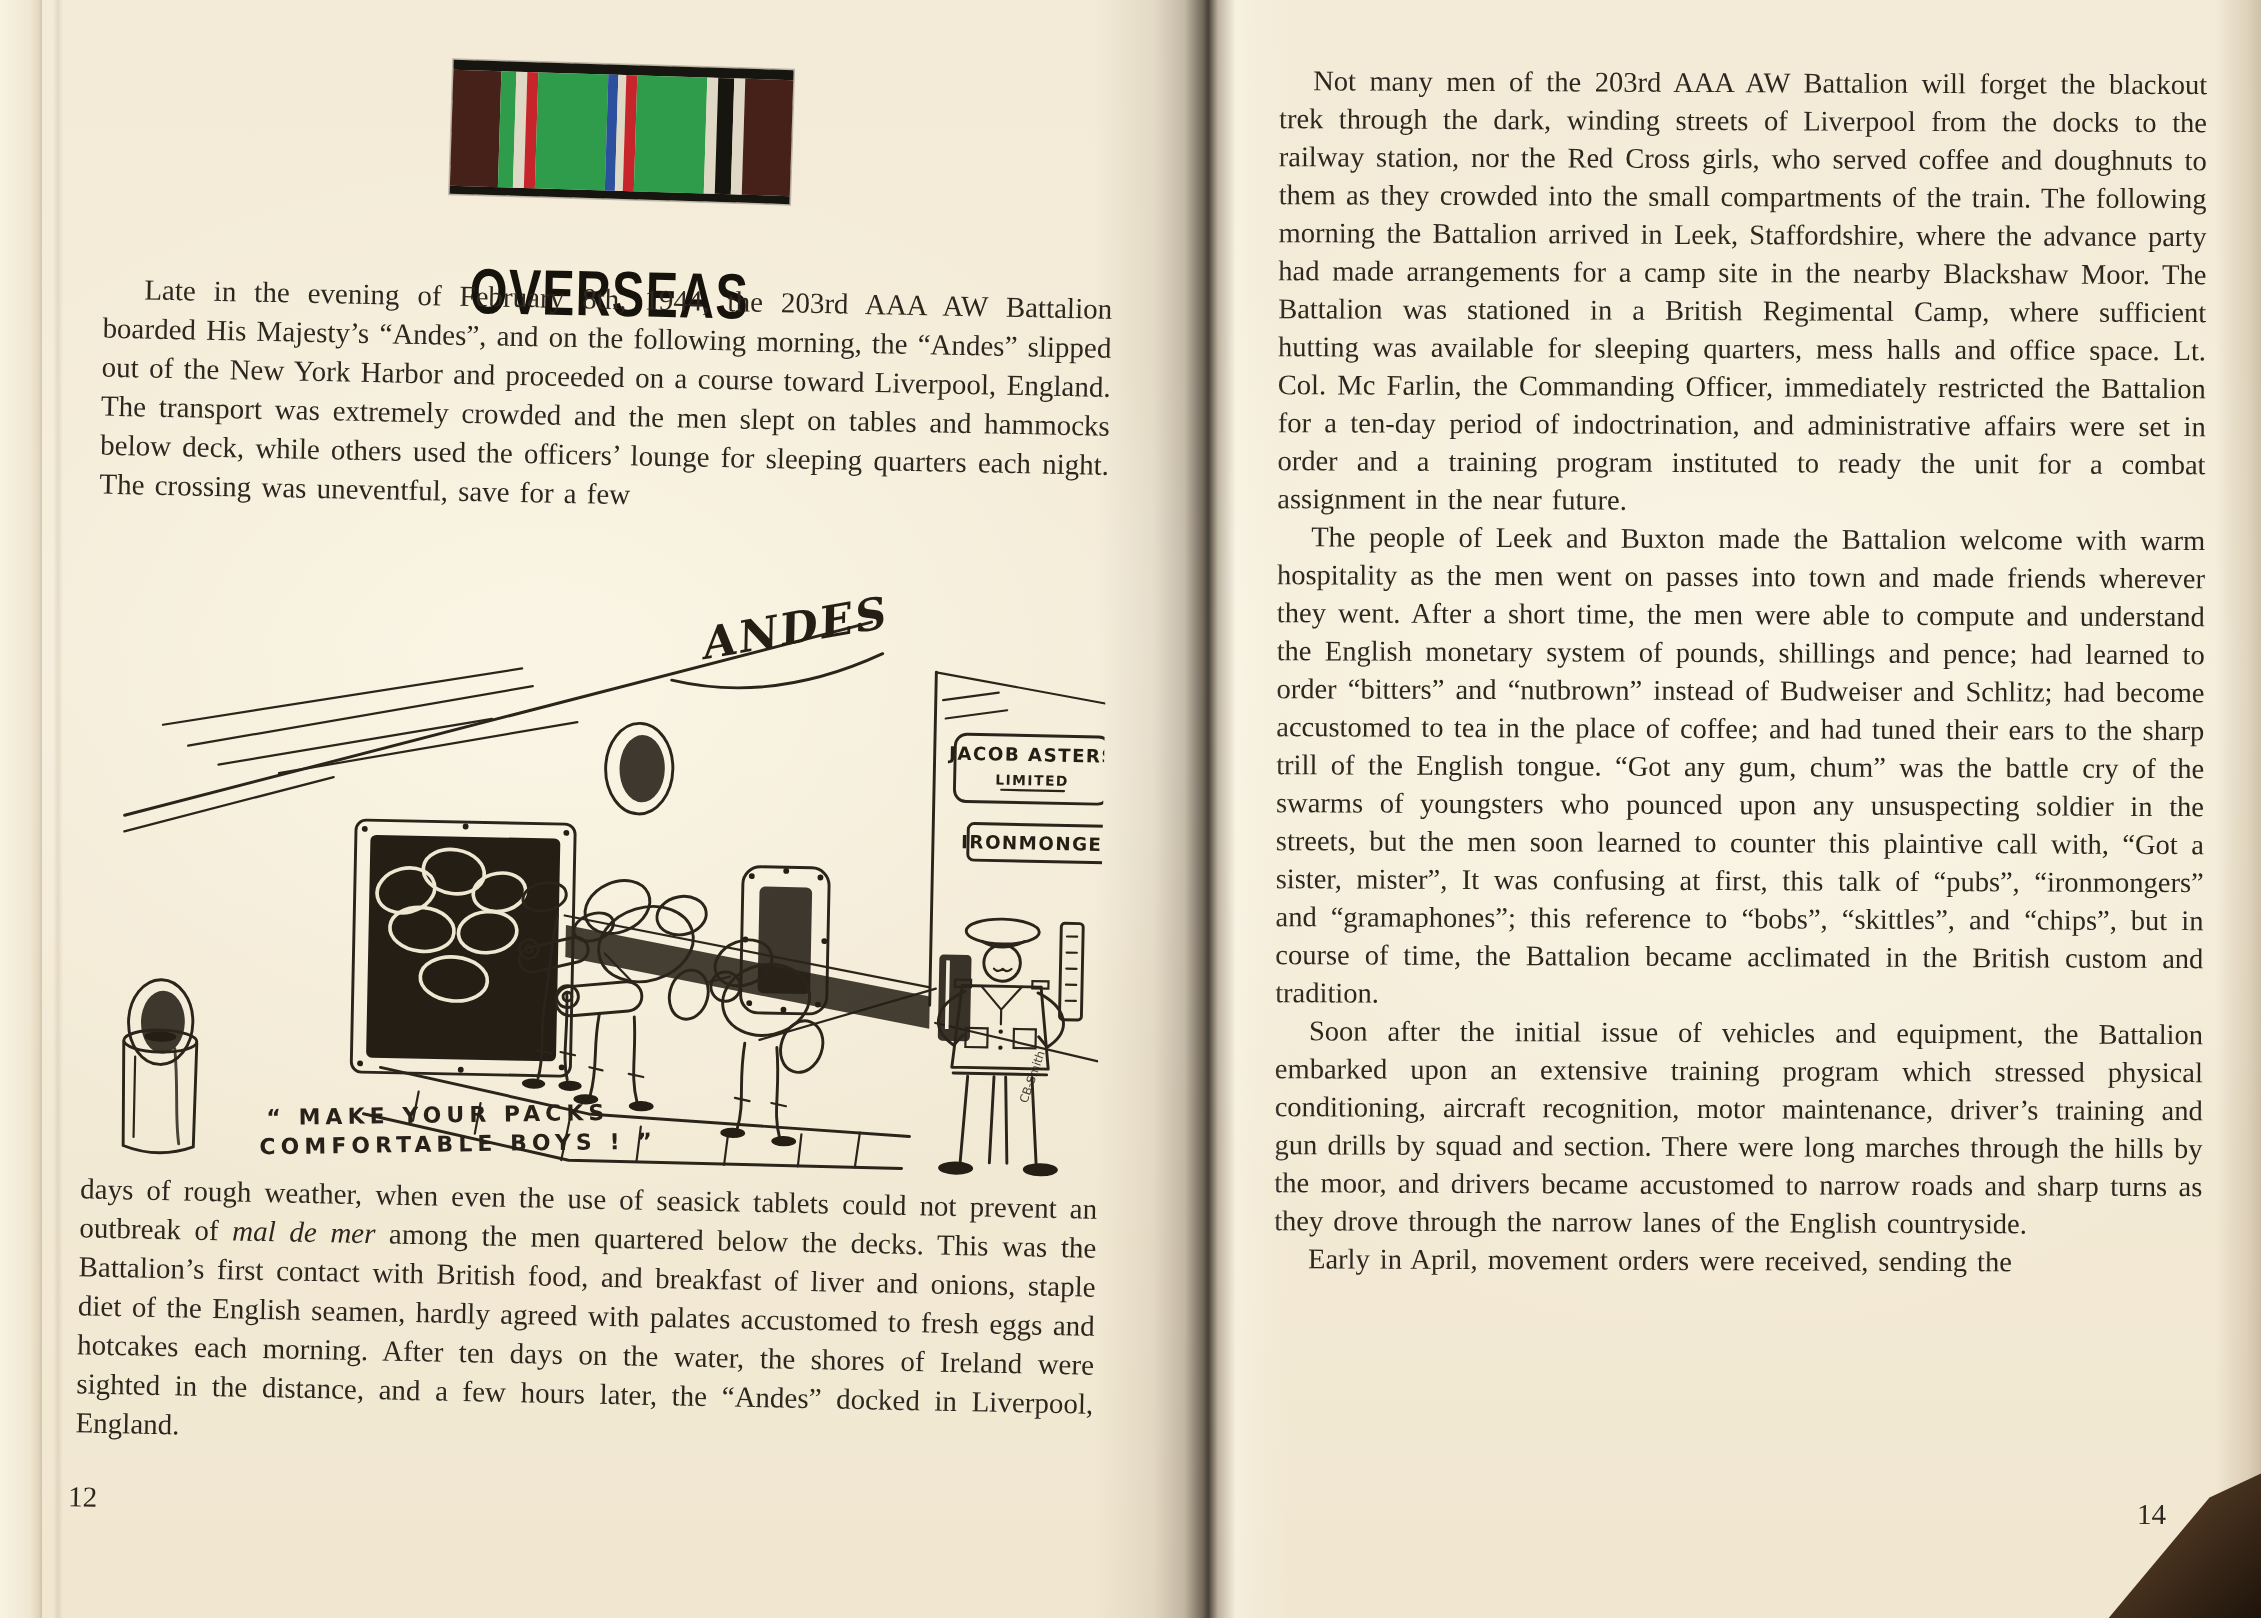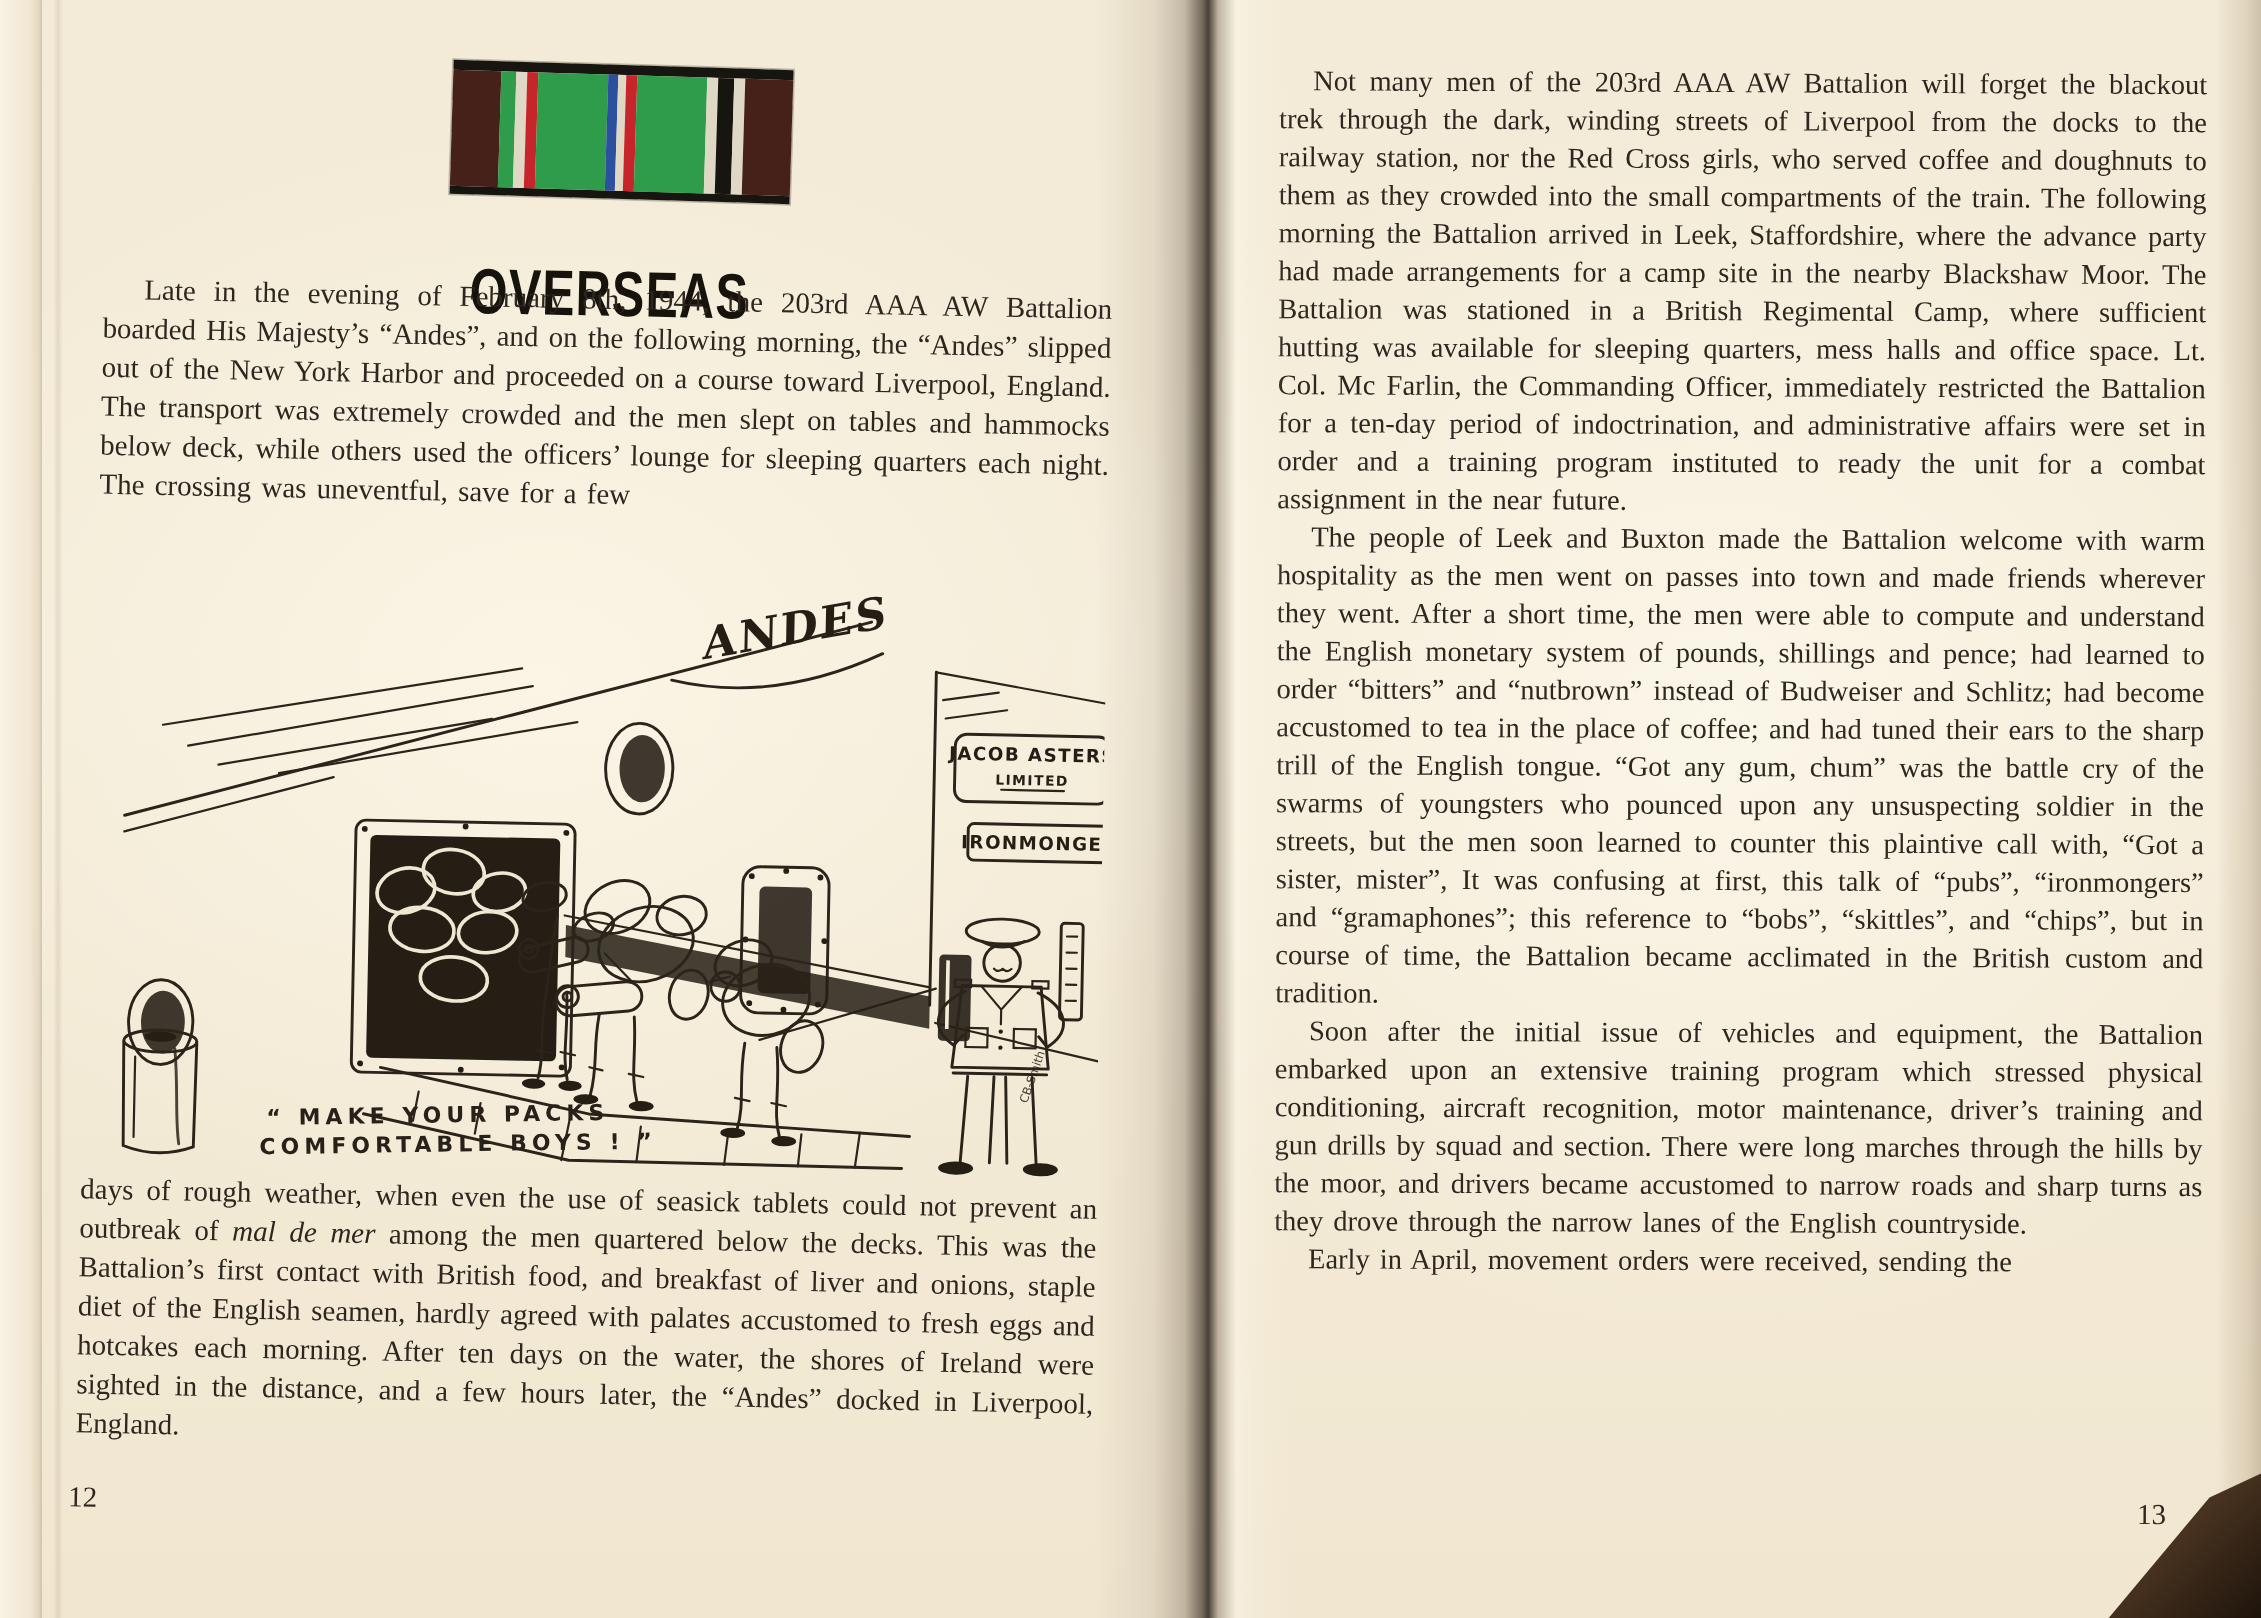--- a/index.html
+++ b/index.html
@@ -273,21 +273,21 @@
     <div class="page-number" style="left:82px;top:1490px;">12</div>
   </div>
 
   <div class="page" id="right-page">
     <div class="abs body-text" style="left:145px;top:64px;width:928px;">
       <p class="indent">Not many men of the 203rd AAA AW Battalion will forget the blackout trek through the dark, winding streets of Liverpool from the docks to the railway station, nor the Red Cross girls, who served coffee and doughnuts to them as they crowded into the small compartments of the train.  The following morning the Battalion arrived in Leek, Staffordshire, where the advance party had made arrangements for a camp site in the nearby Blackshaw Moor.  The Battalion was stationed in a British Regimental Camp, where sufficient hutting was available for sleeping quarters, mess halls and office space.  Lt. Col. Mc Farlin, the Commanding Officer, immediately restricted the Battalion for a ten-day period of indoctrination, and administrative affairs were set in order and a training program instituted to ready the unit for a combat assignment in the near future.</p>
       <p class="indent">The people of Leek and Buxton made the Battalion welcome with warm hospitality as the men went on passes into town and made friends wherever they went.  After a short time, the men were able to compute and understand the English monetary system of pounds, shillings and pence; had learned to order “bitters” and “nutbrown” instead of Budweiser and Schlitz; had become accustomed to tea in the place of coffee; and had tuned their ears to the sharp trill of the English tongue.  “Got any gum, chum” was the battle cry of the swarms of youngsters who pounced upon any unsuspecting soldier in the streets, but the men soon learned to counter this plaintive call with, “Got a sister, mister”, It was confusing at first, this talk of “pubs”, “ironmongers” and “gramaphones”; this reference to “bobs”, “skittles”, and “chips”, but in course of time, the Battalion became acclimated in the British custom and tradition.</p>
       <p class="indent">Soon after the initial issue of vehicles and equipment, the Battalion embarked upon an extensive training program which stressed physical conditioning, aircraft recognition, motor maintenance, driver’s training and gun drills by squad and section.  There were long marches through the hills by the moor, and drivers became accustomed to narrow roads and sharp turns as they drove through the narrow lanes of the English countryside.</p>
       <p class="indent">Early in April, movement orders were received, sending the</p>
     </div>
-    <div class="page-number" style="left:1009px;top:1496px;">13</div>
+    <div class="page-number" style="left:1009px;top:1496px;">14</div>
   </div>
 
   <div class="edge-left"></div>
   <div class="crease-left"></div>
   <div class="gutter"></div>
   <div class="edge-right"></div>
   <div class="corner-dark"></div>
 </div>
 
 

